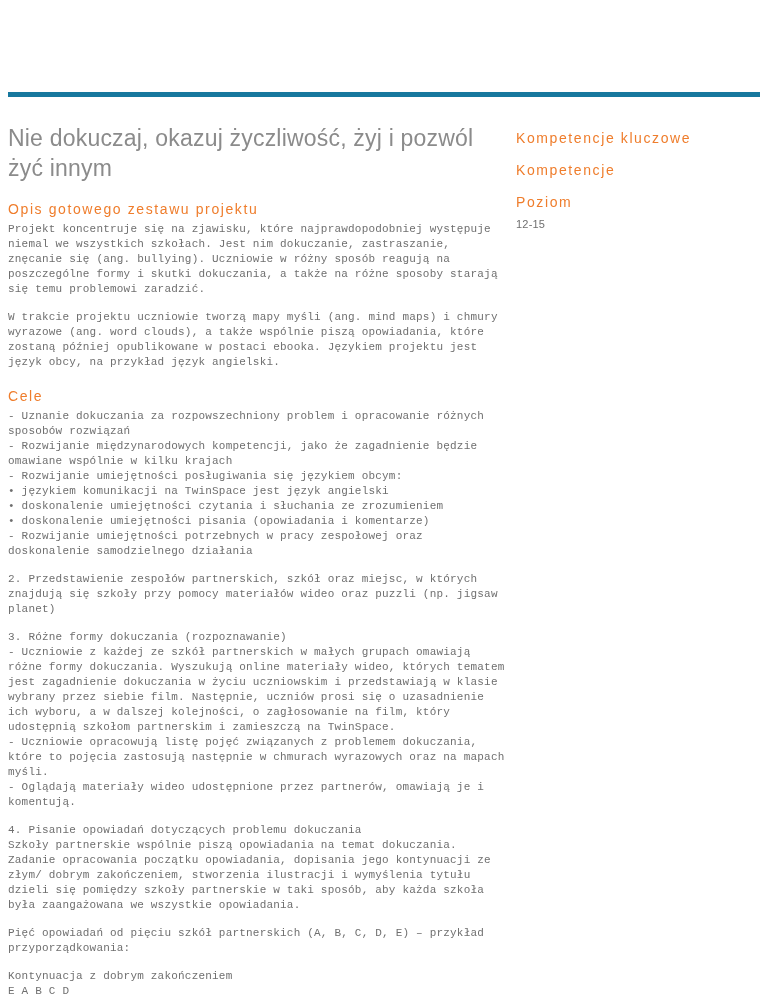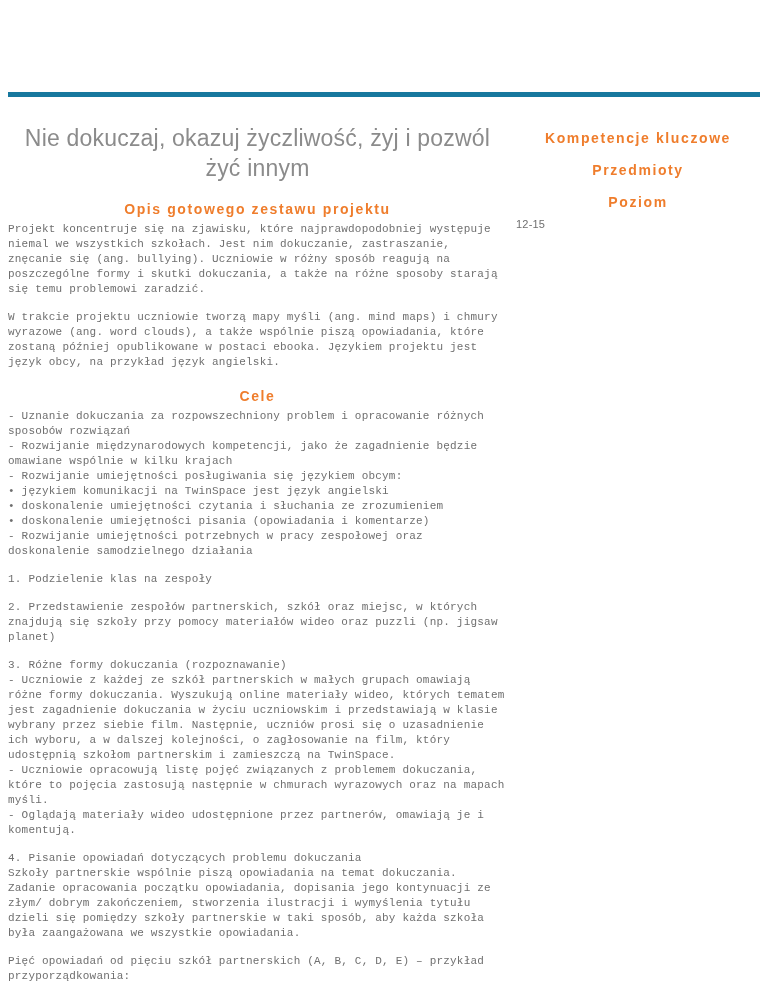--- a/index.html
+++ b/index.html
@@ -21,30 +21,28 @@
   }
   .main { width: 499px; flex: 0 0 499px; }
   .sidebar { flex: 1; padding-left: 9px; }
 
   h1.page-title {
     font-size: 23px;
     line-height: 30px;
     font-weight: 400;
     color: #8b8b8b;
     letter-spacing: 0.2px;
-    text-align: center;
   }
   h2.section-heading {
     font-size: 14px;
     line-height: 16px;
-    font-weight: 700;
+    font-weight: 400;
     color: #ef7d2c;
     letter-spacing: 1.6px;
     margin: 0 0 5px 0;
-    text-align: center;
   }
   .main h2.section-heading { margin-top: 18px; }
   .main p {
     font-size: 11px;
     line-height: 15px;
     color: #6f6f6f;
     letter-spacing: 0.2px;
     white-space: pre-line;
     margin: 0 0 13px 0;
     font-family: Liberation Mono, monospace;
@@ -75,38 +73,37 @@
 
     <h2 class="section-heading">Cele</h2>
     <p>- Uznanie dokuczania za rozpowszechniony problem i opracowanie różnych sposobów rozwiązań
 - Rozwijanie międzynarodowych kompetencji, jako że zagadnienie będzie omawiane wspólnie w kilku krajach
 - Rozwijanie umiejętności posługiwania się językiem obcym:
 • językiem komunikacji na TwinSpace jest język angielski
 • doskonalenie umiejętności czytania i słuchania ze zrozumieniem
 • doskonalenie umiejętności pisania (opowiadania i komentarze)
 - Rozwijanie umiejętności potrzebnych w pracy zespołowej oraz doskonalenie samodzielnego działania</p>
 
-    <p>1. Podzielenie klas na zespoły</p>
     <p>2. Przedstawienie zespołów partnerskich, szkół oraz miejsc, w których znajdują się szkoły przy pomocy materiałów wideo oraz puzzli (np. jigsaw planet)</p>
     <p>3. Różne formy dokuczania (rozpoznawanie)
 - Uczniowie z każdej ze szkół partnerskich w małych grupach omawiają różne formy dokuczania. Wyszukują online materiały wideo, których tematem jest zagadnienie dokuczania w życiu uczniowskim i przedstawiają w klasie wybrany przez siebie film. Następnie, uczniów prosi się o uzasadnienie ich wyboru, a w dalszej kolejności, o zagłosowanie na film, który udostępnią szkołom partnerskim i zamieszczą na TwinSpace.
 - Uczniowie opracowują listę pojęć związanych z problemem dokuczania, które to pojęcia zastosują następnie w chmurach wyrazowych oraz na mapach myśli.
 - Oglądają materiały wideo udostępnione przez partnerów, omawiają je i komentują.</p>
     <p>4. Pisanie opowiadań dotyczących problemu dokuczania
 Szkoły partnerskie wspólnie piszą opowiadania na temat dokuczania. Zadanie opracowania początku opowiadania, dopisania jego kontynuacji ze złym/ dobrym zakończeniem, stworzenia ilustracji i wymyślenia tytułu dzieli się pomiędzy szkoły partnerskie w taki sposób, aby każda szkoła była zaangażowana we wszystkie opowiadania.</p>
     <p>Pięć opowiadań od pięciu szkół partnerskich (A, B, C, D, E) – przykład przyporządkowania:</p>
     <p>Kontynuacja z dobrym zakończeniem
 E A B C D</p>
     <p>Początek
 A B C D E</p>
 
   </div>
 
   <div class="sidebar">
     <h2 class="section-heading">Kompetencje kluczowe</h2>
 
-    <h2 class="section-heading spaced">Przedmioty</h2>
+    <h2 class="section-heading spaced">Kompetencje</h2>
 
     <h2 class="section-heading spaced">Poziom</h2>
     <div class="sidebar-text">12-15</div>
   </div>
 
 </div>
 
 </body></html>

